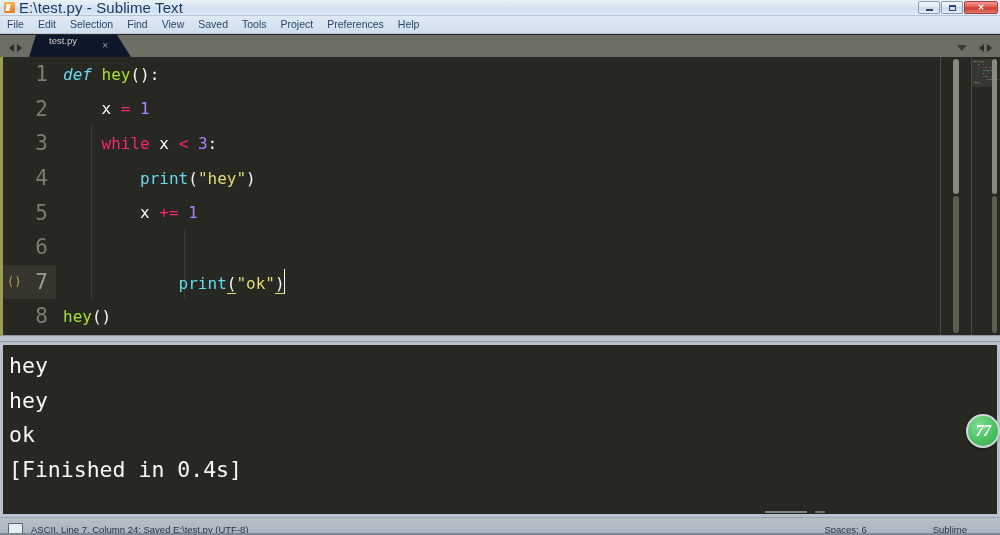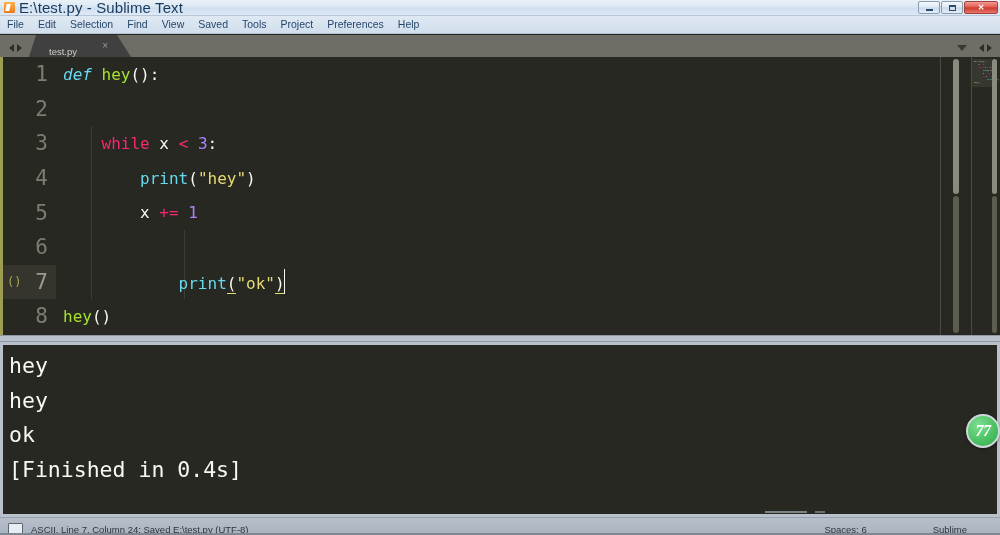--- a/index.html
+++ b/index.html
@@ -92,22 +92,22 @@
   .tri-l, .tri-r {
     width: 0; height: 0;
     border-top: 4px solid transparent; border-bottom: 4px solid transparent;
   }
   .tri-l { border-right: 5px solid #2c2c28; }
   .tri-r { border-left: 5px solid #2c2c28; }
   .tab {
     position: relative;
     height: 22px;
     min-width: 102px;
-    background: #404040;
-    display: flex; align-items: flex-end;
+    background: #0f172a;
+    display: flex; align-items: flex-start;
     padding: 0 0 0 20px;
     box-sizing: border-box;
     clip-path: polygon(7px 0, calc(100% - 14px) 0, 100% 100%, 0 100%);
   }
   .tab-label {
     font-size: 9.5px; color: #cfcfc6; white-space: nowrap;
   }
   .tab-close {
     position: absolute; right: 23px; top: 6px;
     font-size: 10px; color: #9b9b92; line-height: 1;
@@ -370,20 +370,21 @@
       <div class="indent-guide" style="left:181px; top:173px;"></div>
       <div class="indent-guide" style="left:181px; top:207.6px;"></div>
 
       <div class="row">
         <div class="lineno">1</div>
         <div class="codetext"><span class="def">def</span> <span class="fn">hey</span><span class="pl">():</span></div>
       </div>
 
       <div class="row">
         <div class="lineno">2</div>
+        <div class="codetext">    <span class="pl">x</span> <span class="op">=</span> <span class="num">1</span></div>
       </div>
 
       <div class="row">
         <div class="lineno">3</div>
         <div class="codetext">    <span class="kw">while</span> <span class="pl">x</span> <span class="op">&lt;</span> <span class="num">3</span><span class="pl">:</span></div>
       </div>
 
       <div class="row">
         <div class="lineno">4</div>
         <div class="codetext">        <span class="bi">print</span><span class="pl">(</span><span class="str">"hey"</span><span class="pl">)</span></div>

